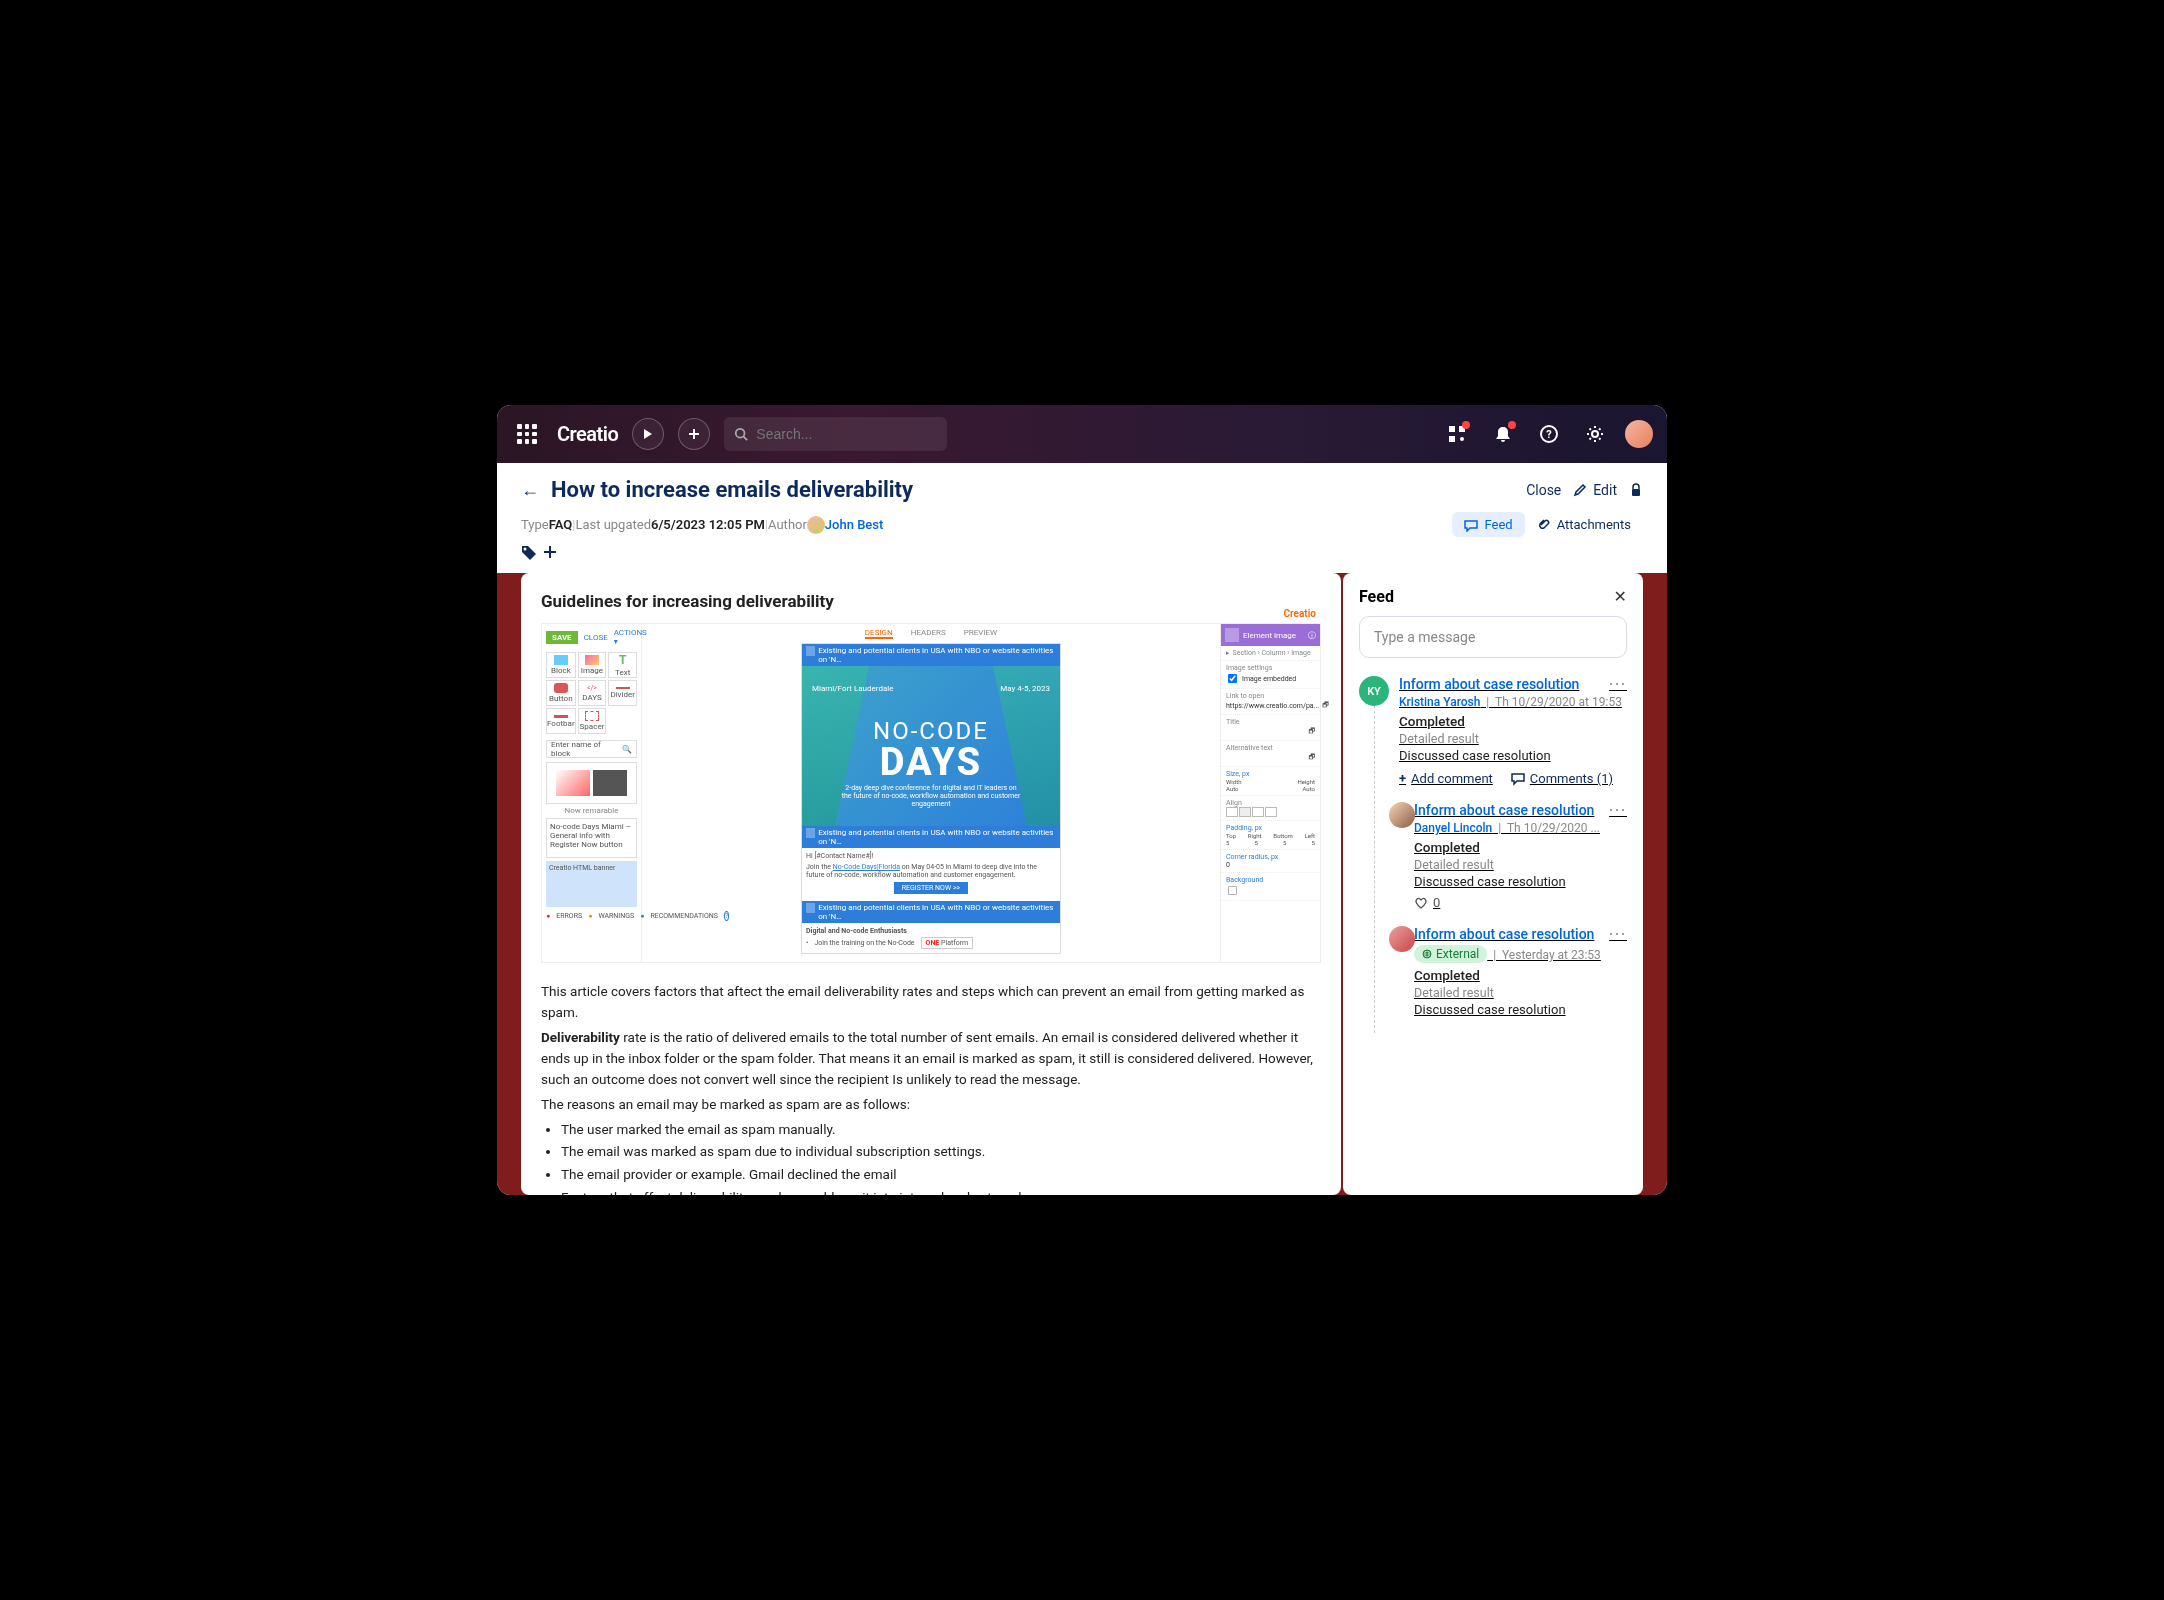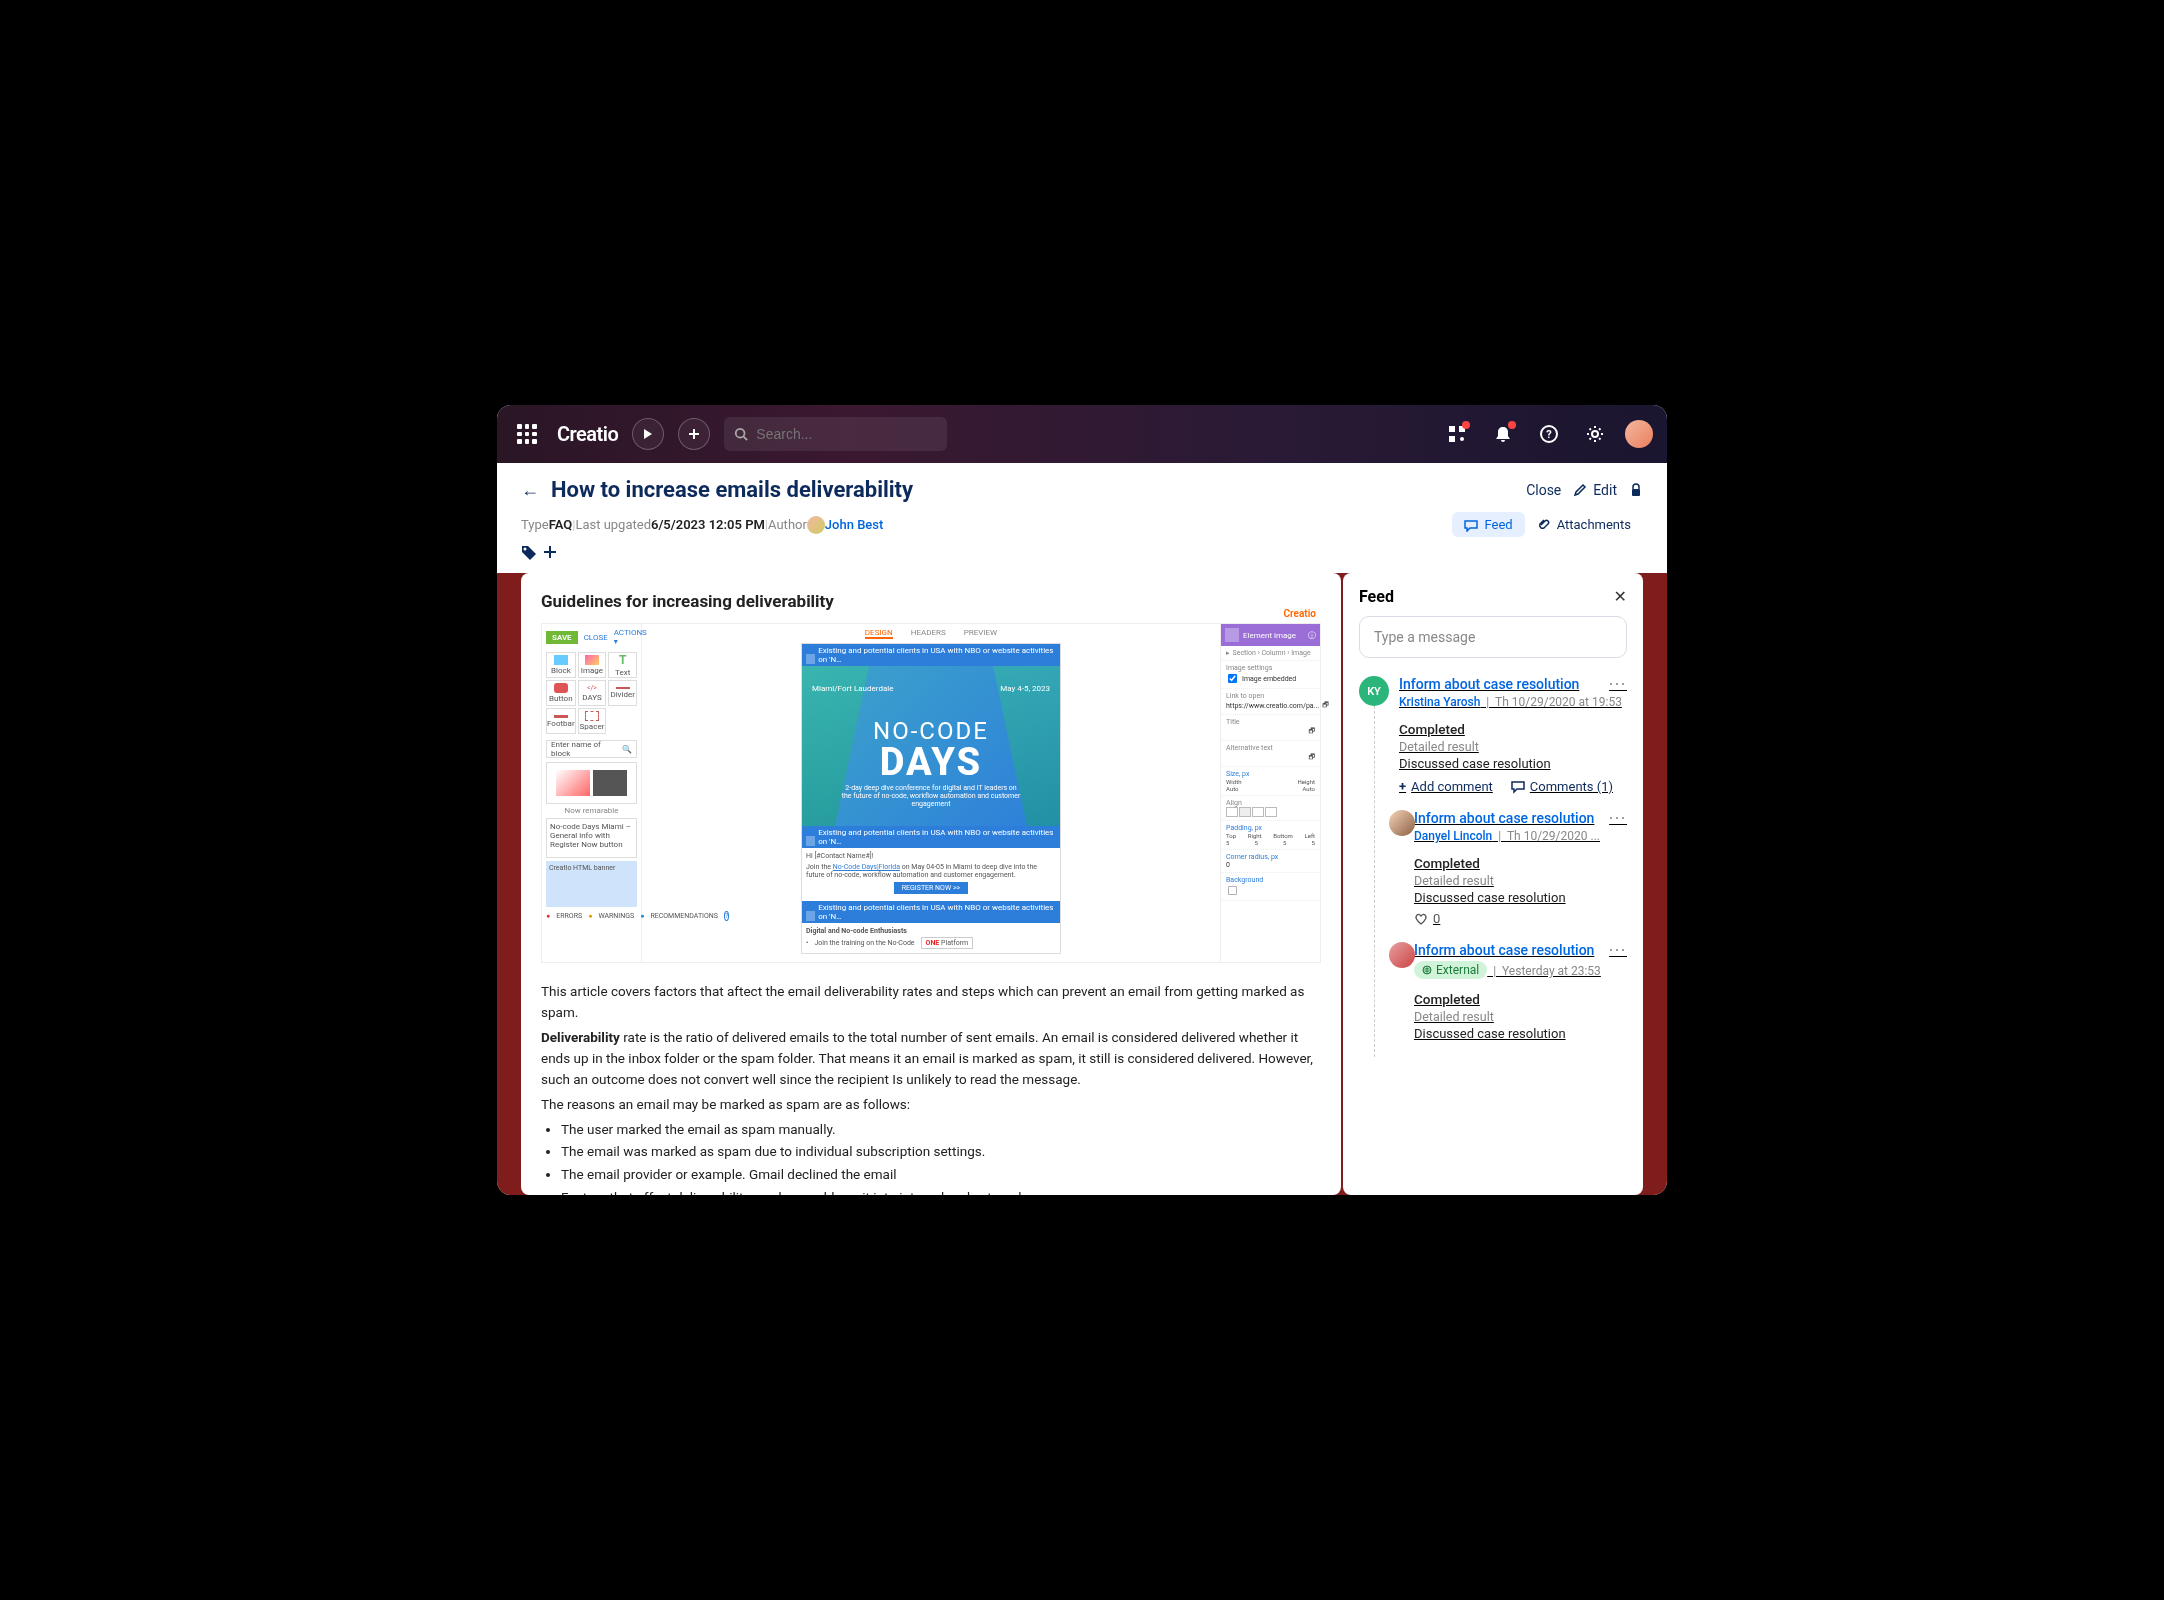--- a/index.html
+++ b/index.html
@@ -61,21 +61,21 @@
 .dz-blue { margin-top: 3px; background: #cfe3fb; height: 46px; padding: 3px; font-size: 7px; }
 .dz-foot { margin-top: 4px; font-size: 7px; display: flex; gap: 6px; align-items: center; }
 .dz-foot .err { color: #d33; }
 .dz-foot .warn { color: #d90; }
 .dz-foot .rec { color: #28c; }
 
 .dz-center { flex: 1; padding: 4px; }
 .dz-tabs { display: flex; gap: 18px; justify-content: center; margin-bottom: 4px; color: #888; }
 .dz-tabs .active { color: #f60; border-bottom: 2px solid #f60; }
 .dz-hero { width: 260px; margin: 0 auto; border: 1px solid #ddd; }
-.dz-chip { background: #2d7edb; color: #fff; padding: 2px 4px; display: flex; align-items: flex-end; gap: 3px; }
+.dz-chip { background: #2d7edb; color: #fff; padding: 2px 4px; display: flex; align-items: flex-start; gap: 3px; }
 .dz-chip .sq { background: rgba(255,255,255,0.3); width: 10px; height: 10px; }
 .dz-banner { position: relative; height: 160px; background: linear-gradient(135deg,#3da5c9,#2d7edb); color: #fff; display: flex; flex-direction: column; align-items: center; justify-content: center; overflow: hidden; }
 .dz-banner::before, .dz-banner::after { content: ''; position: absolute; width: 70px; height: 160px; background: linear-gradient(0deg,#1a5,#3c8); opacity: 0.4; }
 .dz-banner::before { left: -20px; transform: skewX(-12deg); }
 .dz-banner::after { right: -20px; transform: skewX(12deg); }
 .dz-banner .top-line { display: flex; width: 100%; justify-content: space-between; padding: 0 10px; font-size: 8px; position: relative; z-index: 1; }
 .dz-banner .nocode { font-size: 24px; font-weight: 400; letter-spacing: 2px; position: relative; z-index: 1; margin-top: 24px; }
 .dz-banner .days { font-size: 38px; font-weight: 800; letter-spacing: 2px; line-height: 0.9; position: relative; z-index: 1; }
 .dz-banner .sub { font-size: 7px; text-align: center; max-width: 180px; position: relative; z-index: 1; margin-top: 4px; }
 .dz-body { padding: 4px; font-size: 7px; }
@@ -111,21 +111,21 @@
 .thread::before { content: ''; position: absolute; left: 15px; top: 30px; bottom: 0; border-left: 1px dashed #ccc; }
 .feed-item { position: relative; margin-bottom: 16px; }
 .feed-item .av { position: absolute; left: -40px; top: 0; width: 30px; height: 30px; border-radius: 50%; display: flex; align-items: center; justify-content: center; font-size: 11px; font-weight: 600; color: #fff; }
 .av.ky { background: #2bb57a; }
 .av.p1 { background: linear-gradient(135deg,#f5d4b8,#8c5f44); left: -25px; width: 26px; height: 26px; }
 .av.p2 { background: linear-gradient(135deg,#e8a0a0,#c44); left: -25px; width: 26px; height: 26px; }
 .fi-title { color: #0066e0; font-weight: 500; font-size: 14px; display: flex; justify-content: space-between; }
 .fi-title .more { color: #888; letter-spacing: 2px; cursor: pointer; }
 .fi-meta { font-size: 12px; color: #888; margin: 3px 0; }
 .fi-meta .name { color: #0066e0; font-weight: 500; }
-.fi-status { font-size: 13.5px; color: #222; font-weight: 500; margin-top: 12px; }
+.fi-status { font-size: 13.5px; color: #222; font-weight: 500; margin-top: 4px; }
 .fi-detail { font-size: 12.5px; color: #888; margin-top: 2px; }
 .fi-desc { font-size: 13px; color: #222; margin-top: 2px; }
 .fi-actions { margin-top: 8px; display: flex; gap: 18px; font-size: 13px; color: #0d2a5c; }
 .fi-actions span { display: flex; align-items: center; gap: 5px; cursor: pointer; }
 .like-row { display: flex; align-items: center; gap: 5px; font-size: 13px; color: #555; margin-top: 6px; }
 .ext-pill { background: #d1f3d9; color: #1a7d3a; padding: 2px 8px; border-radius: 10px; font-size: 12px; display: inline-flex; align-items: center; gap: 4px; }
 .sub-items { padding-left: 15px; position: relative; }
 
 svg { display: block; }
 </style>

